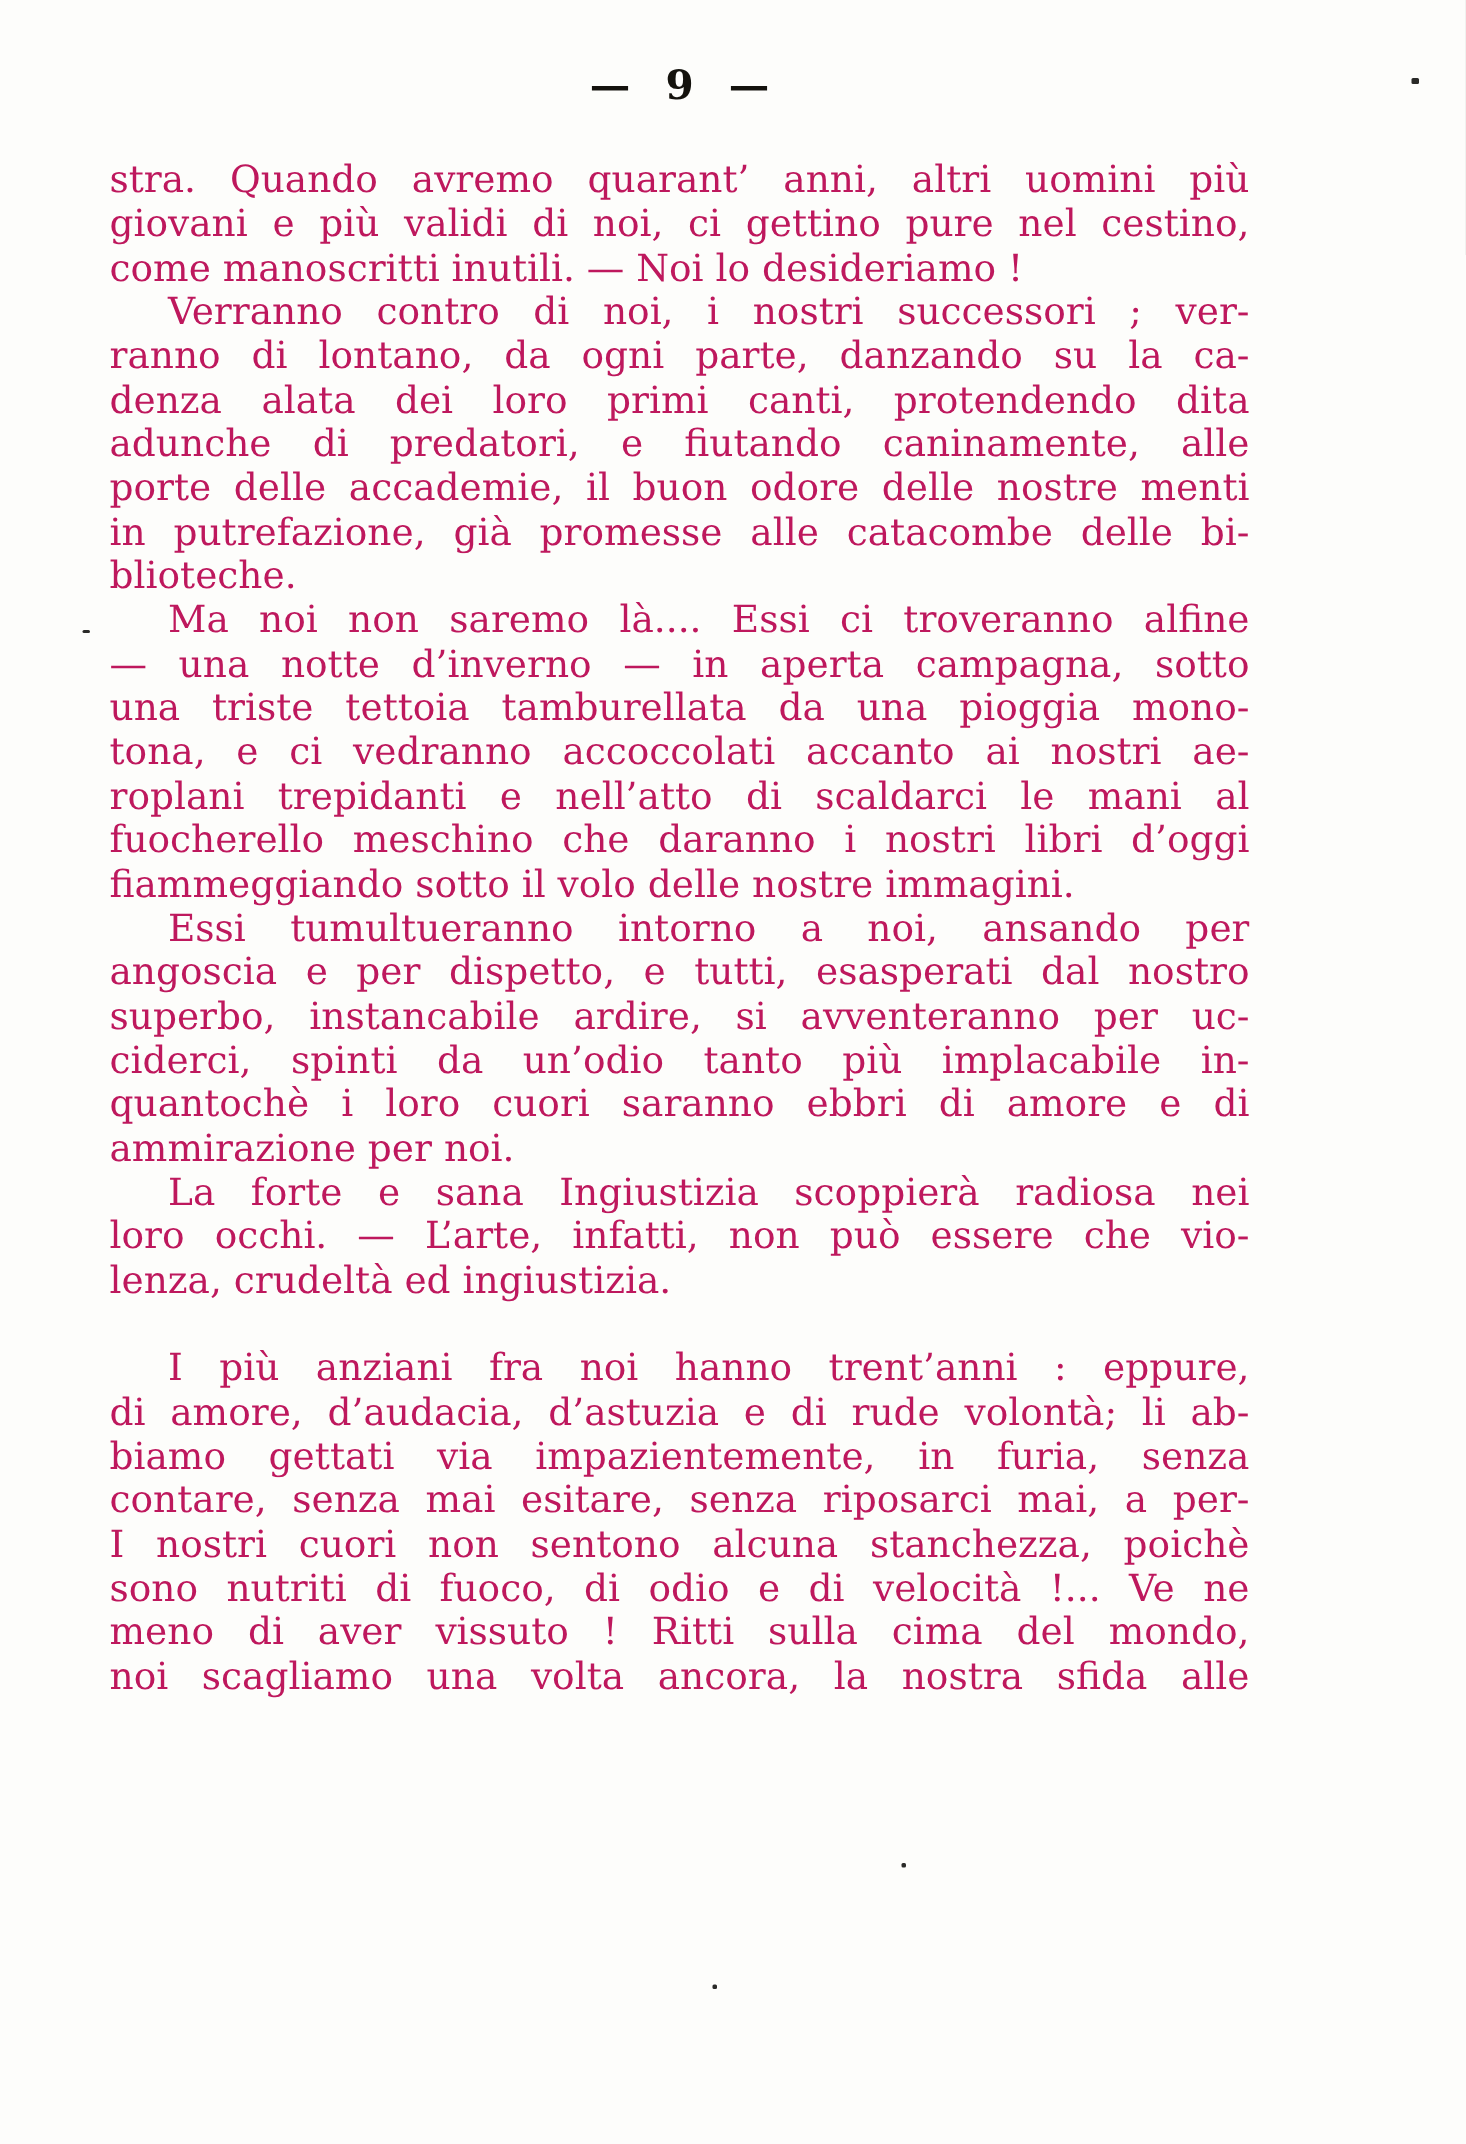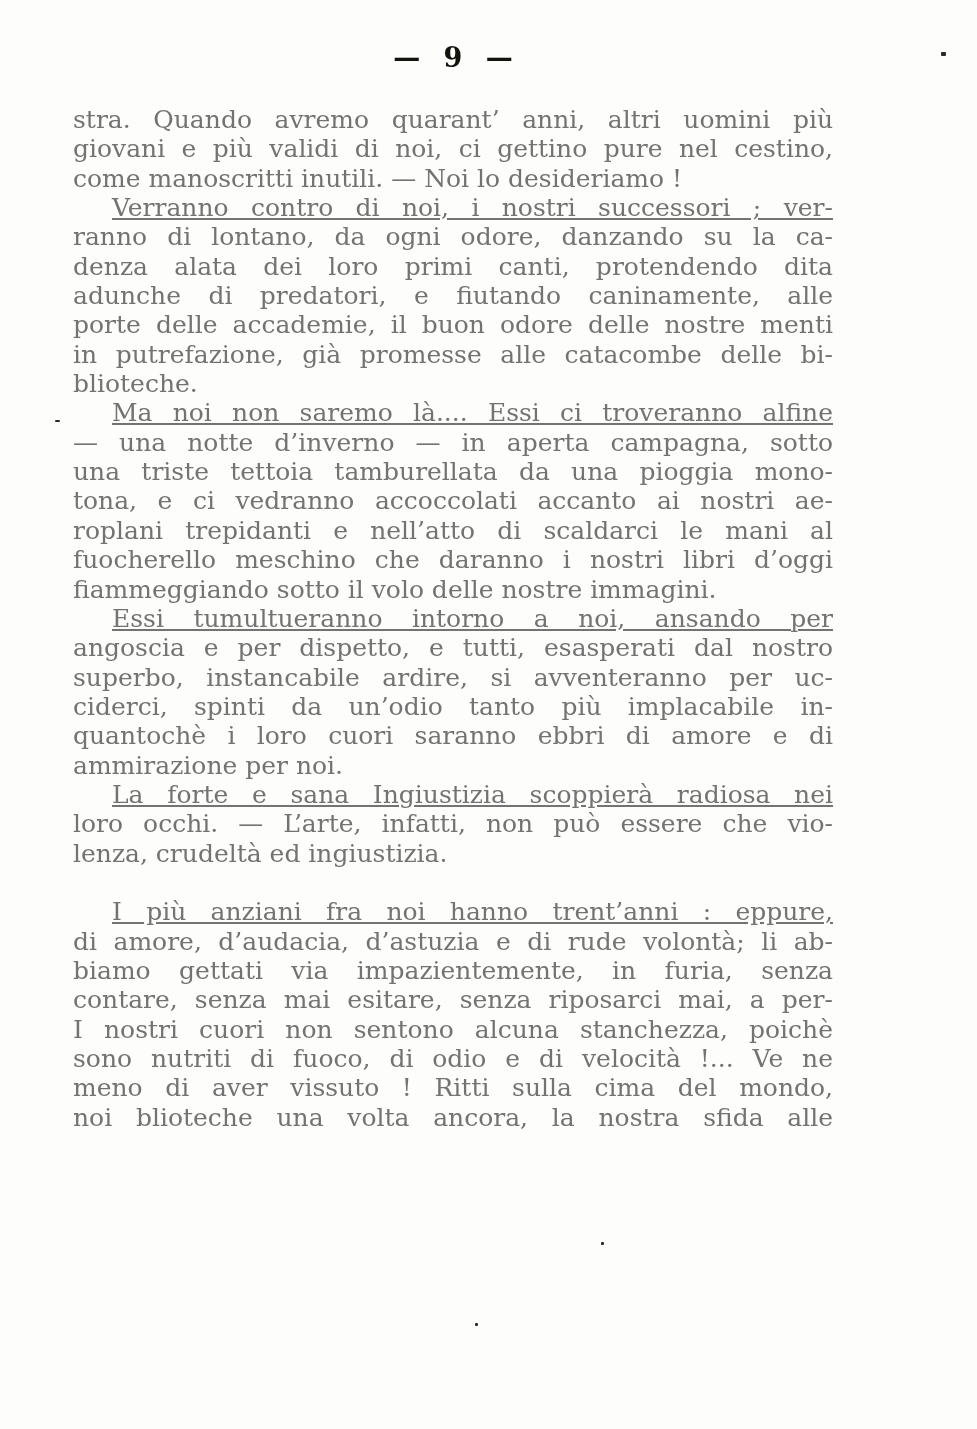--- a/index.html
+++ b/index.html
@@ -39,29 +39,28 @@
     padding: 0;
   }
   .line {
     font-size: 25px;
     line-height: 29.35px;
     height: 29.35px;
     text-align: justify;
     text-align-last: justify;
     text-justify: inter-word;
     overflow: hidden;
-    color: #737373;
+    color: #be185d;
   }
   .line.last {
     text-align: left;
     text-align-last: left;
   }
   .line.indent {
     text-indent: 39px;
-    text-decoration: underline;
   }
   .speck {
     position: absolute;
     background: #2a2a28;
     border-radius: 1px;
   }
 </style>
 </head>
 <body>
 
@@ -69,21 +68,21 @@
   <div class="page-header">— 9 —</div>
 
   <div class="text-block" id="text-block">
       <div class="paragraph">
         <div class="line">stra. Quando avremo quarant’ anni, altri uomini più</div>
         <div class="line">giovani e più validi di noi, ci gettino pure nel cestino,</div>
         <div class="line last">come manoscritti inutili. — Noi lo desideriamo !</div>
       </div>
       <div class="paragraph">
         <div class="line indent">Verranno contro di noi, i nostri successori ; ver-</div>
-        <div class="line">ranno di lontano, da ogni odore, danzando su la ca-</div>
+        <div class="line">ranno di lontano, da ogni parte, danzando su la ca-</div>
         <div class="line">denza alata dei loro primi canti, protendendo dita</div>
         <div class="line">adunche di predatori, e fiutando caninamente, alle</div>
         <div class="line">porte delle accademie, il buon odore delle nostre menti</div>
         <div class="line">in putrefazione, già promesse alle catacombe delle bi-</div>
         <div class="line last">blioteche.</div>
       </div>
       <div class="paragraph">
         <div class="line indent">Ma noi non saremo là.... Essi ci troveranno alfine</div>
         <div class="line">— una notte d’inverno — in aperta campagna, sotto</div>
         <div class="line">una triste tettoia tamburellata da una pioggia mono-</div>
@@ -107,20 +106,20 @@
         <div class="line last"></div>
       </div>
       <div class="paragraph">
         <div class="line indent">I più anziani fra noi hanno trent’anni : eppure,</div>
         <div class="line">di amore, d’audacia, d’astuzia e di rude volontà; li ab-</div>
         <div class="line">biamo gettati via impazientemente, in furia, senza</div>
         <div class="line">contare, senza mai esitare, senza riposarci mai, a per-</div>
         <div class="line">I nostri cuori non sentono alcuna stanchezza, poichè</div>
         <div class="line">sono nutriti di fuoco, di odio e di velocità !... Ve ne</div>
         <div class="line">meno di aver vissuto ! Ritti sulla cima del mondo,</div>
-        <div class="line">noi blioteche una volta ancora, la nostra sfida alle</div>
+        <div class="line">noi scagliamo una volta ancora, la nostra sfida alle</div>
       </div>
     </div>
 <div class="speck" style="left: 941px; top: 52px; width: 5px; height: 4px;"></div>
     <div class="speck" style="left: 55px; top: 420px; width: 5px; height: 2px;"></div>
     <div class="speck" style="left: 601px; top: 1242px; width: 3px; height: 3px;"></div>
     <div class="speck" style="left: 475px; top: 1323px; width: 3px; height: 3px;"></div>
   </div>
 
 </body></html>

